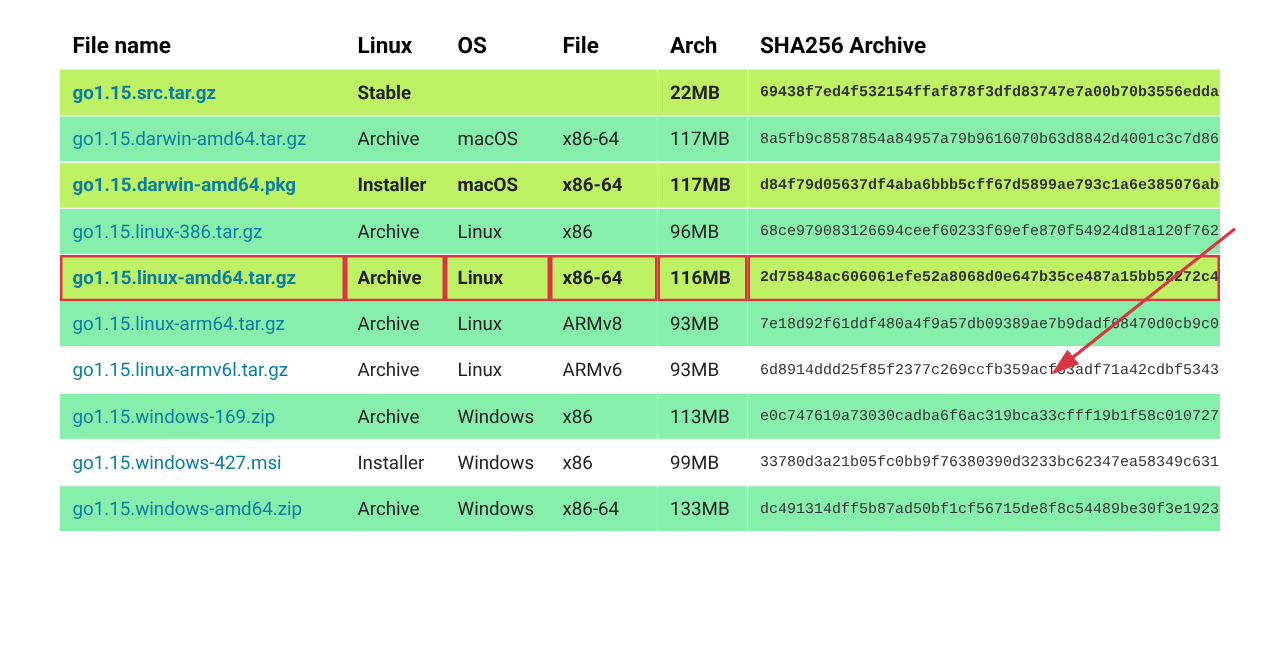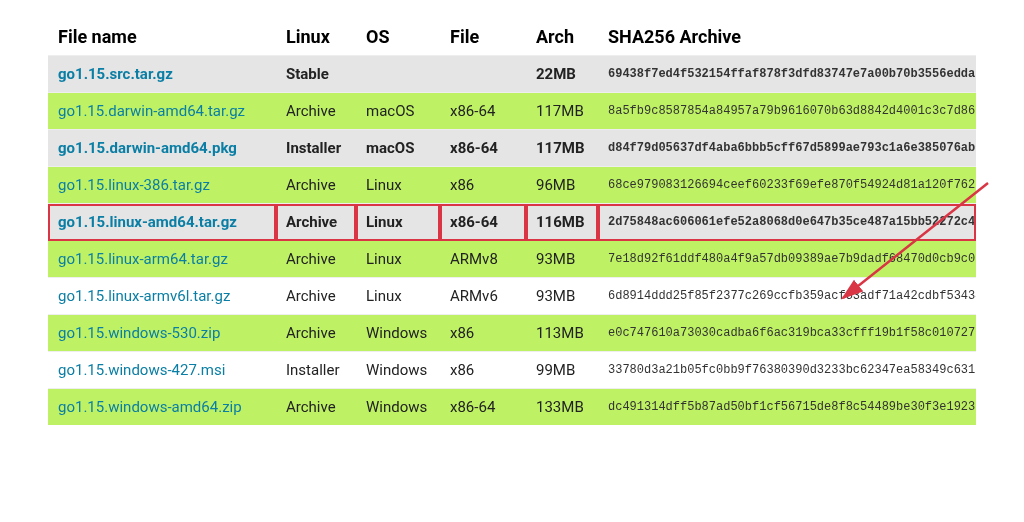--- a/index.html
+++ b/index.html
@@ -45,22 +45,22 @@
     border-top: 1px solid #eee;
     white-space: nowrap;
     overflow: hidden;
   }
   col.c-file { width: 228px; }
   col.c-kind { width: 80px; }
   col.c-os   { width: 84px; }
   col.c-arch { width: 86px; }
   col.c-size { width: 72px; }
   col.c-sha  {  }
-  tr.featured td { background: #e5e5e5; font-weight: 700; }
-  tr.alt td { background: #bef264; }
+  tr.featured td { background: #bef264; font-weight: 700; }
+  tr.alt td { background: #86efac; }
   a.file {
     color: #0a7ea4;
     text-decoration: none;
   }
   .checksum {
     font-family: "SFMono-Regular", Consolas, "Liberation Mono", monospace;
     font-size: 12px;
     color: #333;
   }
   tr.highlight-row td {
@@ -151,21 +151,21 @@
           </tr>
           <tr class="">
             <td><a href="#" class="file">go1.15.linux-armv6l.tar.gz</a></td>
             <td>Archive</td>
             <td>Linux</td>
             <td>ARMv6</td>
             <td>93MB</td>
             <td class="checksum">6d8914ddd25f85f2377c269ccfb359acf53adf71a42cdbf53434a7c76fa7a9bd</td>
           </tr>
           <tr class="alt">
-            <td><a href="#" class="file">go1.15.windows-530.zip</a></td>
+            <td><a href="#" class="file">go1.15.windows-169.zip</a></td>
             <td>Archive</td>
             <td>Windows</td>
             <td>x86</td>
             <td>113MB</td>
             <td class="checksum">e0c747610a73030cadba6f6ac319bca33cfff19b1f58c010727ea55fb2b0cab1</td>
           </tr>
           <tr class="">
             <td><a href="#" class="file">go1.15.windows-427.msi</a></td>
             <td>Installer</td>
             <td>Windows</td>

